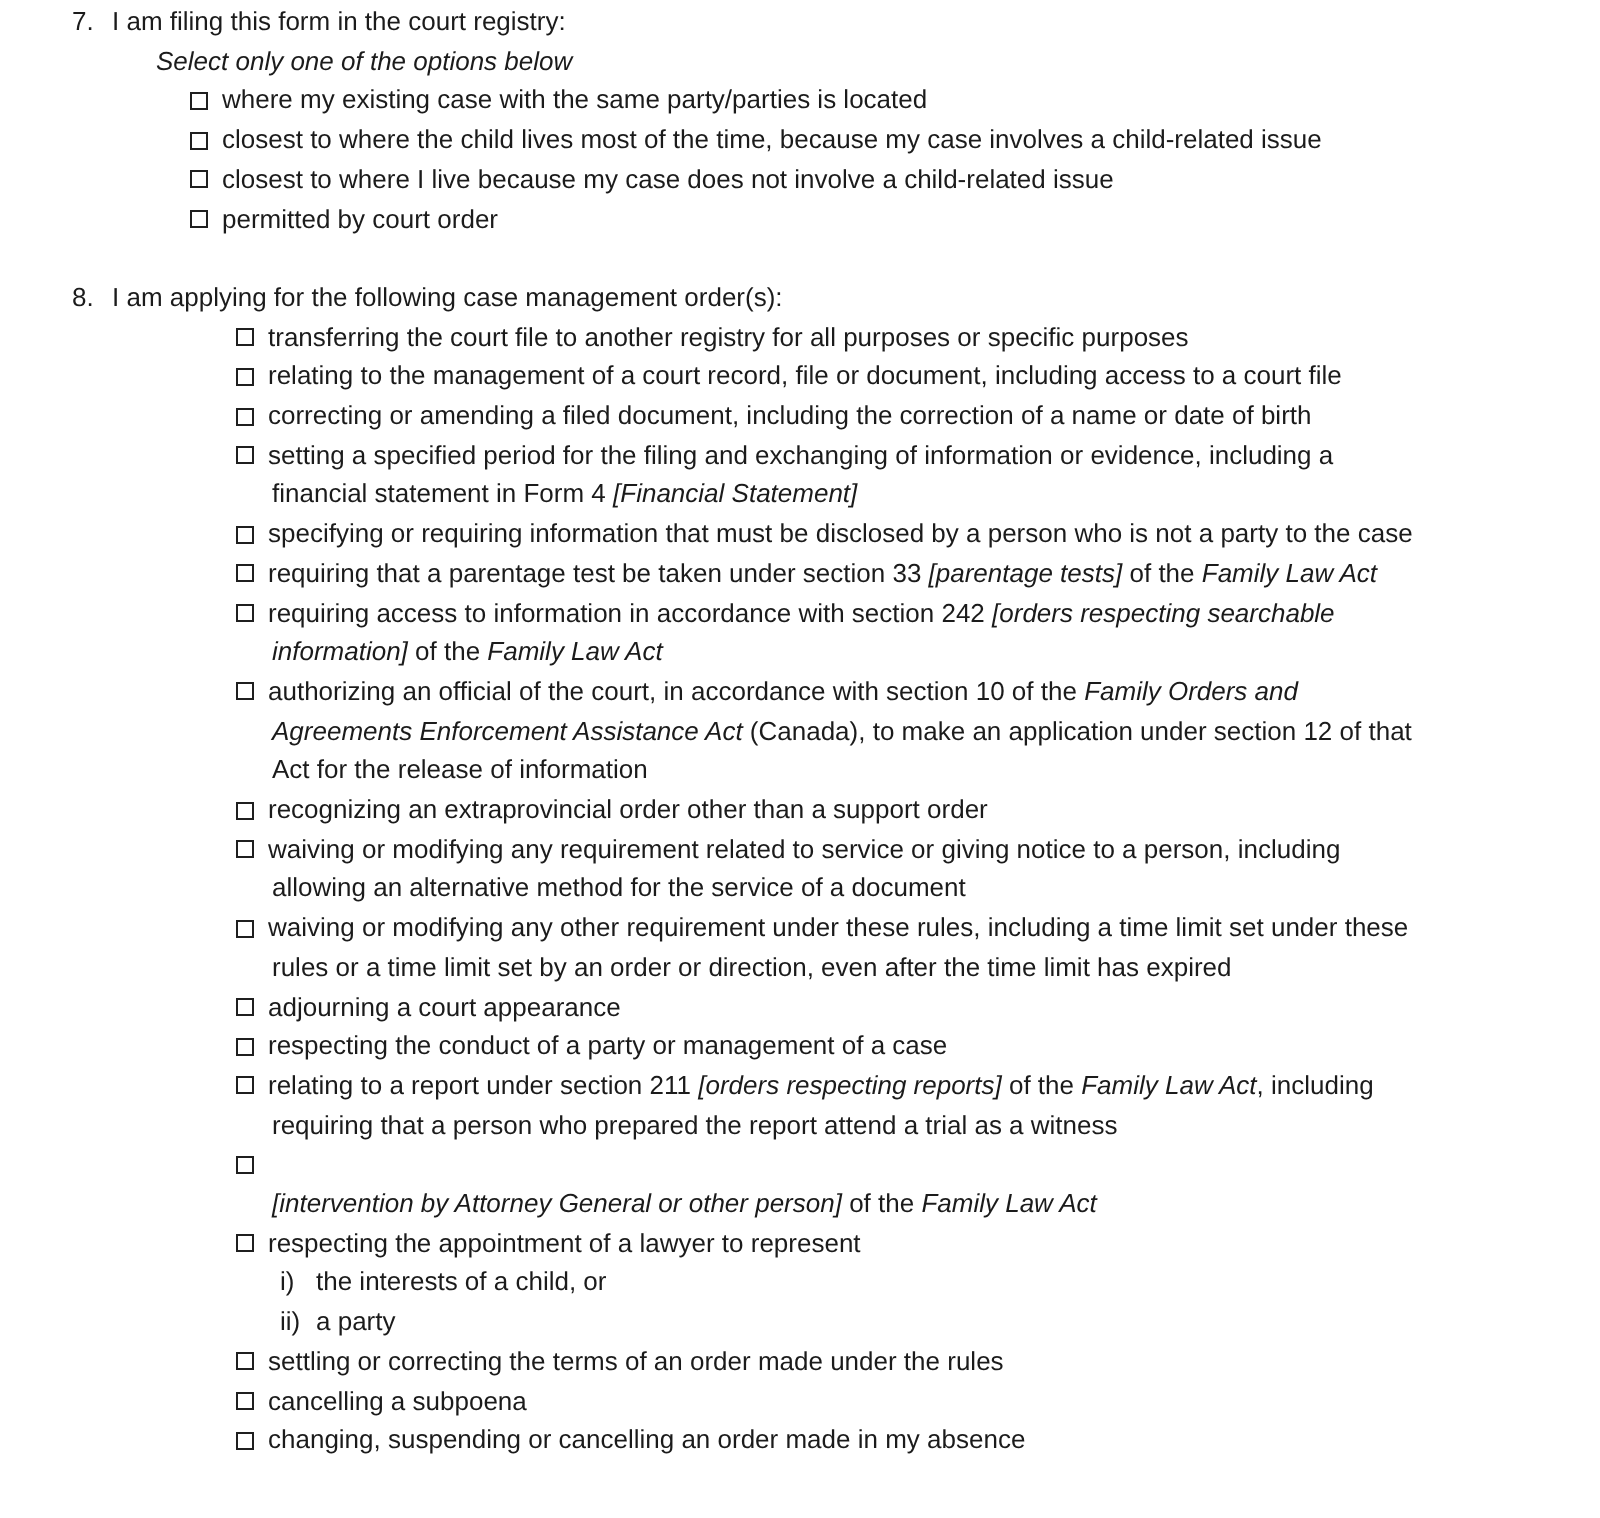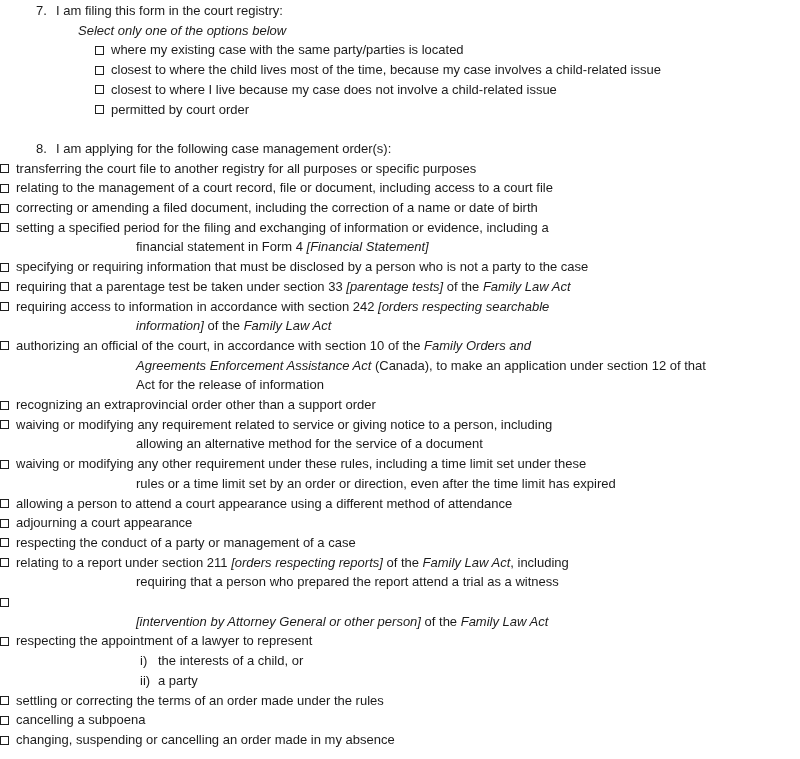--- a/index.html
+++ b/index.html
@@ -15,21 +15,21 @@
   .doc { padding-top: 1px; }
   .row {
     line-height: 19.7px;
     white-space: nowrap;
   }
   .title-row { padding-left: 36px; }
   .num { display: inline-block; width: 20px; }
   .instruction-row { padding-left: 78px; font-style: italic; }
   .item-8 { margin-top: 19.7px; }
   .sec7 .opt-row { padding-left: 95px; }
-  .sec8 .opt-row { }
+  .sec8 .opt-row { padding-left: 118px; }
   .sec8 .cont-row { padding-left: 136px; }
   .sub-row { padding-left: 140px; }
   .marker { display: inline-block; width: 18px; }
   .checkbox {
     display: inline-block;
     width: 9px; height: 9px;
     border: 1.3px solid #1f1f1f;
     background: #ffffff;
     margin-right: 7px;
     position: relative;
@@ -70,21 +70,20 @@
         <div class="row opt-row"><span class="checkbox"></span><span><span>requiring access to information in accordance with section 242 </span><span class="it">[orders respecting searchable</span></span></div>
         <div class="row cont-row"><span><span class="it">information]</span><span> of the </span><span class="it">Family Law Act</span></span></div>
         <div class="row opt-row"><span class="checkbox"></span><span><span>authorizing an official of the court, in accordance with section 10 of the </span><span class="it">Family Orders and</span></span></div>
         <div class="row cont-row"><span><span class="it">Agreements Enforcement Assistance Act</span><span> (Canada), to make an application under section 12 of that</span></span></div>
         <div class="row cont-row"><span><span>Act for the release of information</span></span></div>
         <div class="row opt-row"><span class="checkbox"></span><span><span>recognizing an extraprovincial order other than a support order</span></span></div>
         <div class="row opt-row"><span class="checkbox"></span><span><span>waiving or modifying any requirement related to service or giving notice to a person, including</span></span></div>
         <div class="row cont-row"><span><span>allowing an alternative method for the service of a document</span></span></div>
         <div class="row opt-row"><span class="checkbox"></span><span><span>waiving or modifying any other requirement under these rules, including a time limit set under these</span></span></div>
         <div class="row cont-row"><span><span>rules or a time limit set by an order or direction, even after the time limit has expired</span></span></div>
-        <div class="row opt-row"><span class="checkbox"></span><span><span>allowing a person to attend a court appearance using a different method of attendance</span></span></div>
         <div class="row opt-row"><span class="checkbox"></span><span><span>adjourning a court appearance</span></span></div>
         <div class="row opt-row"><span class="checkbox"></span><span><span>respecting the conduct of a party or management of a case</span></span></div>
         <div class="row opt-row"><span class="checkbox"></span><span><span>relating to a report under section 211 </span><span class="it">[orders respecting reports]</span><span> of the </span><span class="it">Family Law Act</span><span>, including</span></span></div>
         <div class="row cont-row"><span><span>requiring that a person who prepared the report attend a trial as a witness</span></span></div>
         <div class="row opt-row"><span class="checkbox"></span></div>
         <div class="row cont-row"><span><span class="it">[intervention by Attorney General or other person]</span><span> of the </span><span class="it">Family Law Act</span></span></div>
         <div class="row opt-row"><span class="checkbox"></span><span><span>respecting the appointment of a lawyer to represent</span></span></div>
         <div class="row sub-row"><span class="marker">i)</span><span>the interests of a child, or</span></div>
         <div class="row sub-row"><span class="marker">ii)</span><span>a party</span></div>
         <div class="row opt-row"><span class="checkbox"></span><span><span>settling or correcting the terms of an order made under the rules</span></span></div>

